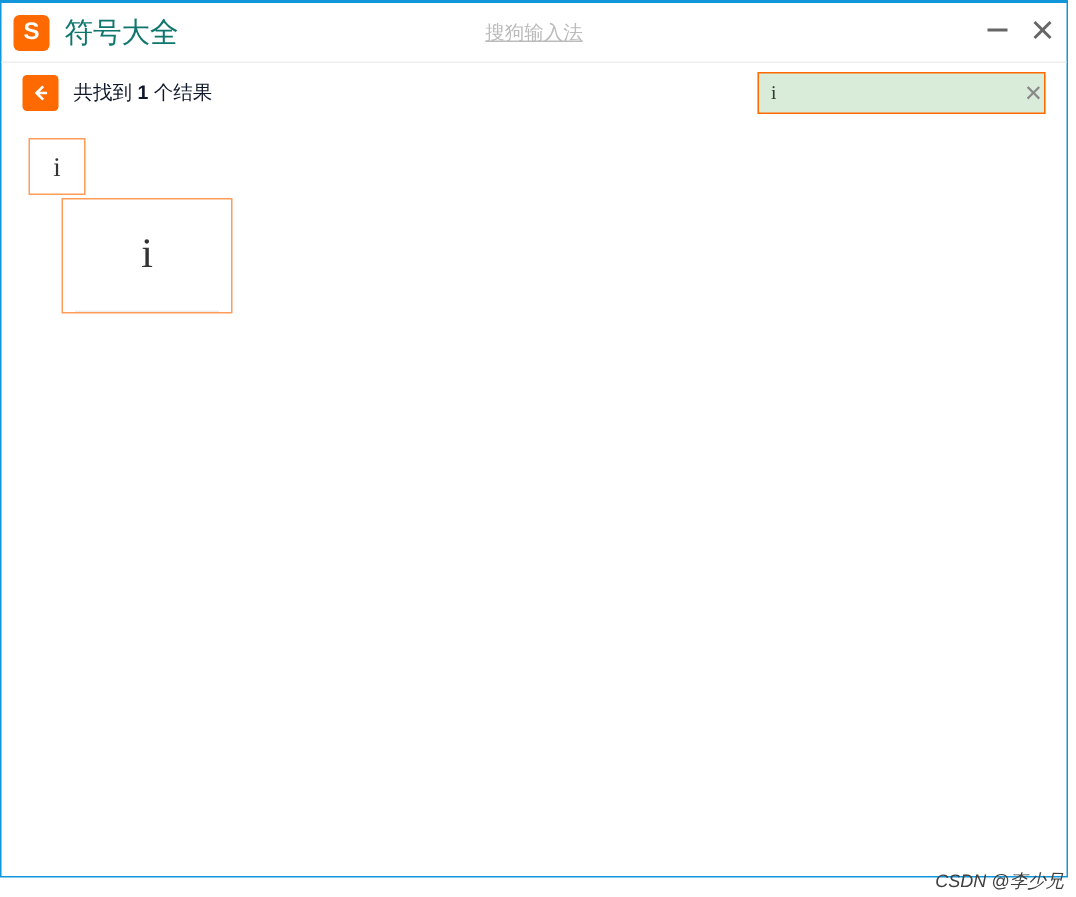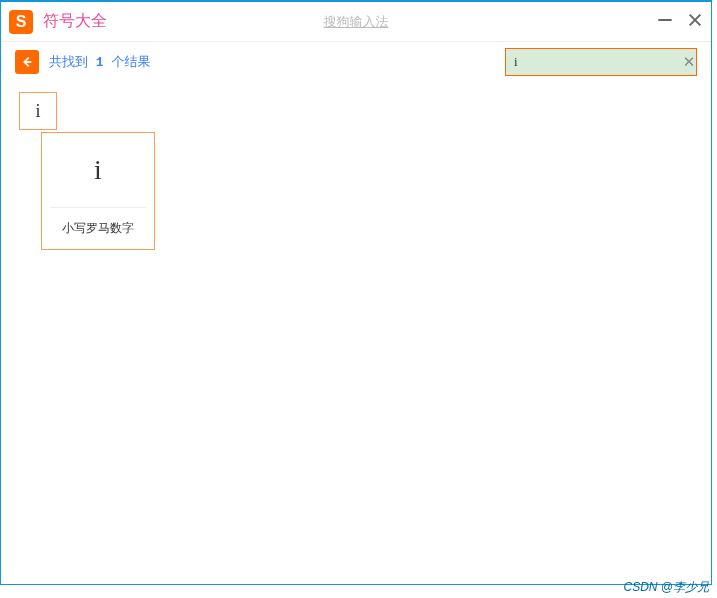--- a/index.html
+++ b/index.html
@@ -38,22 +38,22 @@
       border-radius: 4px;
       display: flex;
       align-items: center;
       justify-content: center;
       color: #fff;
       font-weight: bold;
       font-size: 16px;
       margin-right: 10px;
     }
     .app-title {
-      font-size: 16px;
-      color: #ec4899;
+      font-size: 19px;
+      color: #0f766e;
     }
     .subtitle {
       position: absolute;
       left: 50%;
       transform: translateX(-50%);
       color: #bbb;
       font-size: 13px;
       text-decoration: underline;
     }
     .win-controls {
@@ -89,22 +89,21 @@
       justify-content: center;
       cursor: pointer;
     }
     .back-btn svg {
       width: 14px;
       height: 14px;
     }
     .results-text {
       margin-left: 10px;
       font-size: 13px;
-      color: #3b82f6;
-      font-family: Liberation Mono, monospace;
+      color: #0f172a;
     }
     .results-text .count {
       font-weight: bold;
     }
     .search-wrap {
       position: absolute;
       right: 14px;
       top: 6px;
       width: 192px;
       height: 28px;
@@ -174,21 +173,21 @@
       padding: 12px 4px;
       font-size: 12px;
       color: #333;
       white-space: nowrap;
       overflow: hidden;
     }
     .watermark {
       position: absolute;
       right: 8px;
       bottom: 2px;
-      color: #0369a1;
+      color: #404040;
       font-size: 12px;
       font-style: italic;
     }
   </style>
 </head>
 <body>
 
 <div class="window">
   <div class="titlebar">
     <div class="app-icon">
@@ -229,18 +228,17 @@
     </div>
   </div>
 
   <div class="content">
     <div class="symbol-small">
       <span>i</span>
     </div>
     <div class="symbol-card">
       <div class="symbol-large">i</div>
       <div class="symbol-divider"></div>
-      <div class="symbol-label">小写罗马数字</div>
     </div>
   </div>
 </div>
 
 <div class="watermark">CSDN @李少兄</div>
 
 </body></html>

